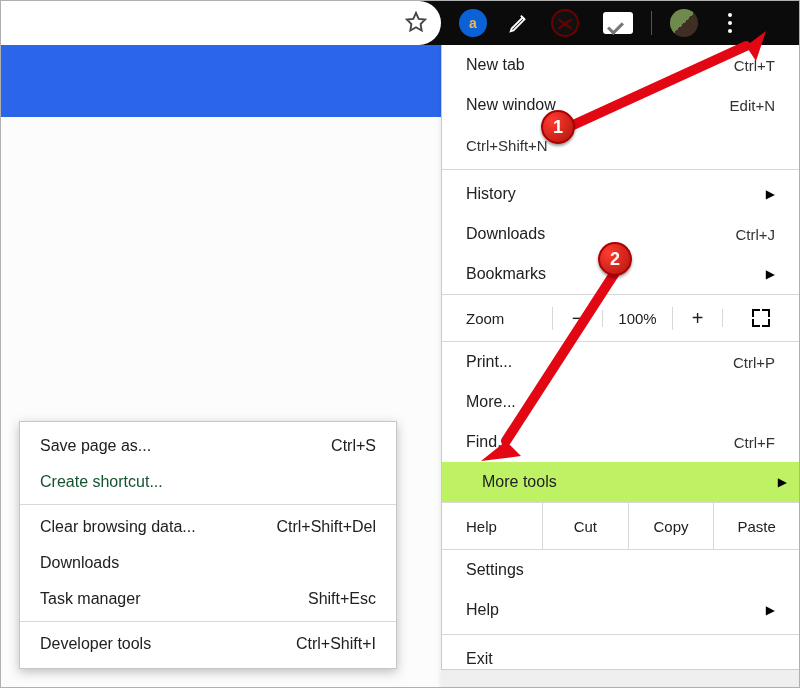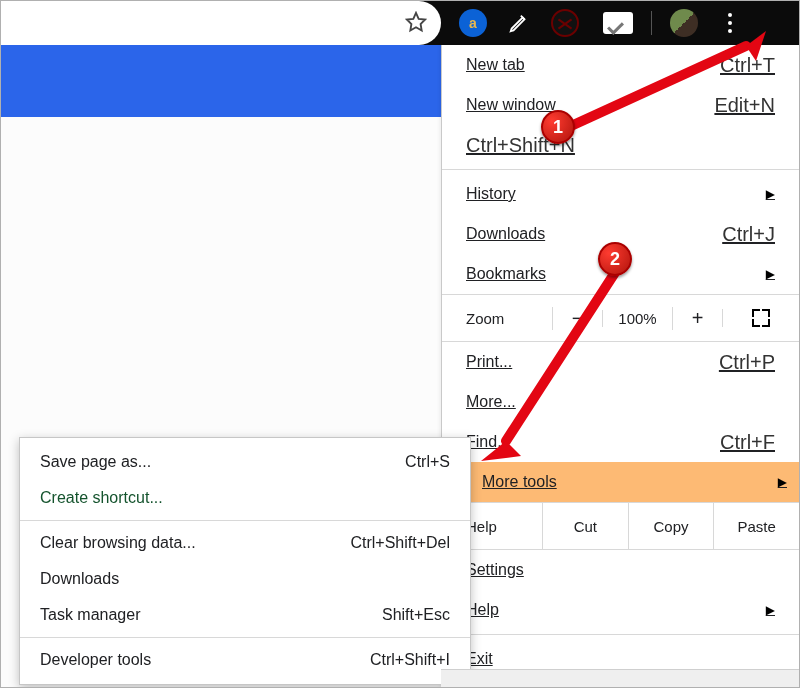--- a/index.html
+++ b/index.html
@@ -87,28 +87,28 @@
   
   .main-menu{
     position:absolute;top:44px;right:0;bottom:0;left:440px;
     background:#ffffff;
     border-left:1px solid #c9c9c9;
     display:flex;flex-direction:column;
     box-shadow:-2px 0 3px rgba(0,0,0,.05);
   }
   .menu-row{
     display:flex;align-items:center;justify-content:space-between;
-    padding:0 24px;height:40px;font-size:16px;cursor:default;text-decoration:underline;
+    padding:0 24px;height:40px;font-size:16px;cursor:default;
   }
   .menu-row .lbl{flex:1;}
-  .menu-row .sc {color:#333;font-size:20px;}
+  .menu-row .sc {color:#333;font-size:15px;}
   .menu-row .arrow{font-size:12px;color:#000;margin-left:10px;}
   .menu-sep{height:1px;background:#d8d8d8;margin:4px 0;}
   .menu-row.highlight{
-    background:#fdba74;font-size:16px;padding-left:40px;padding-right:12px;
+    background:#bef264;font-size:16px;padding-left:40px;padding-right:12px;
   }
 
   
   .zoom-row{
     display:flex;align-items:center;height:48px;
     border-top:1px solid #d8d8d8;border-bottom:1px solid #d8d8d8;
   }
   .zoom-row>div{display:flex;align-items:center;justify-content:center;}
   .zoom-lbl{width:110px;padding-left:24px;justify-content:flex-start!important;}
   .zoom-btn{width:50px;border-left:1px solid #d8d8d8;font-size:20px;}
@@ -130,21 +130,21 @@
   .edit-row{
     display:flex;height:48px;border-top:1px solid #d8d8d8;
     border-bottom:1px solid #d8d8d8;
   }
   .edit-row>div{display:flex;align-items:center;justify-content:center;}
   .edit-lbl{width:100px;padding-left:24px;justify-content:flex-start!important;}
   .edit-cell{flex:1;border-left:1px solid #d8d8d8;}
 
   
   .sub-menu{
-    position:absolute;left:18px;top:436px;width:452px;
+    position:absolute;left:18px;top:420px;width:378px;
     background:#ffffff;border:1px solid #c6c6c6;
     box-shadow:0 3px 10px rgba(0,0,0,.25);
     padding:6px 0;
   }
   .sub-row{
     display:flex;align-items:center;justify-content:space-between;
     padding:0 20px;height:36px;font-size:16px;
   }
   .sub-row.disabled{color:#14532d;}
   .sub-sep{height:1px;background:#d8d8d8;margin:4px 0;}

